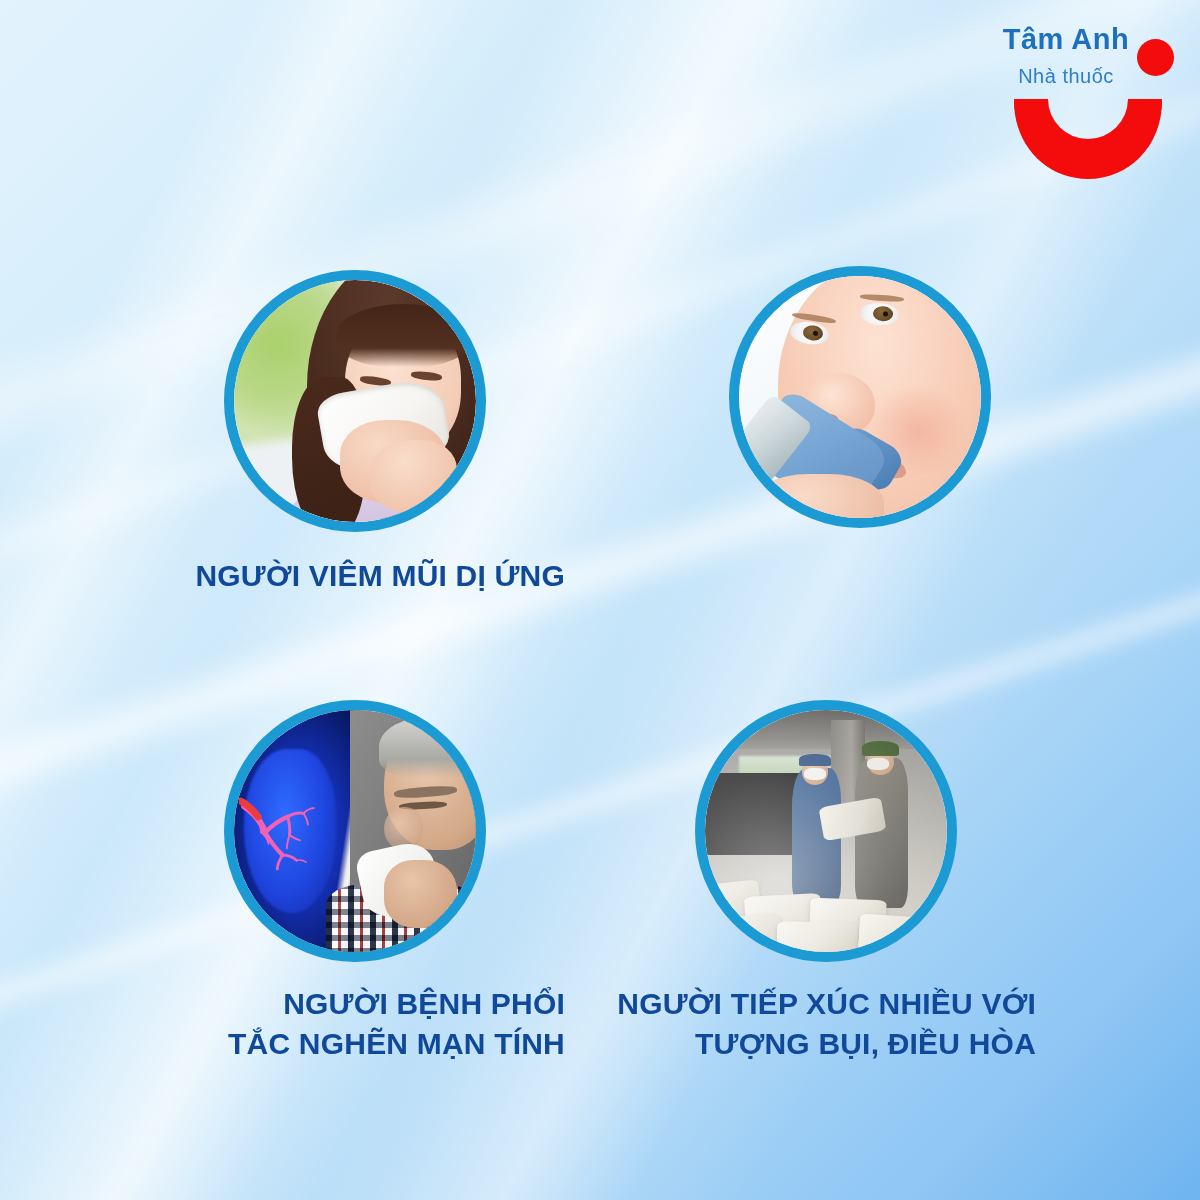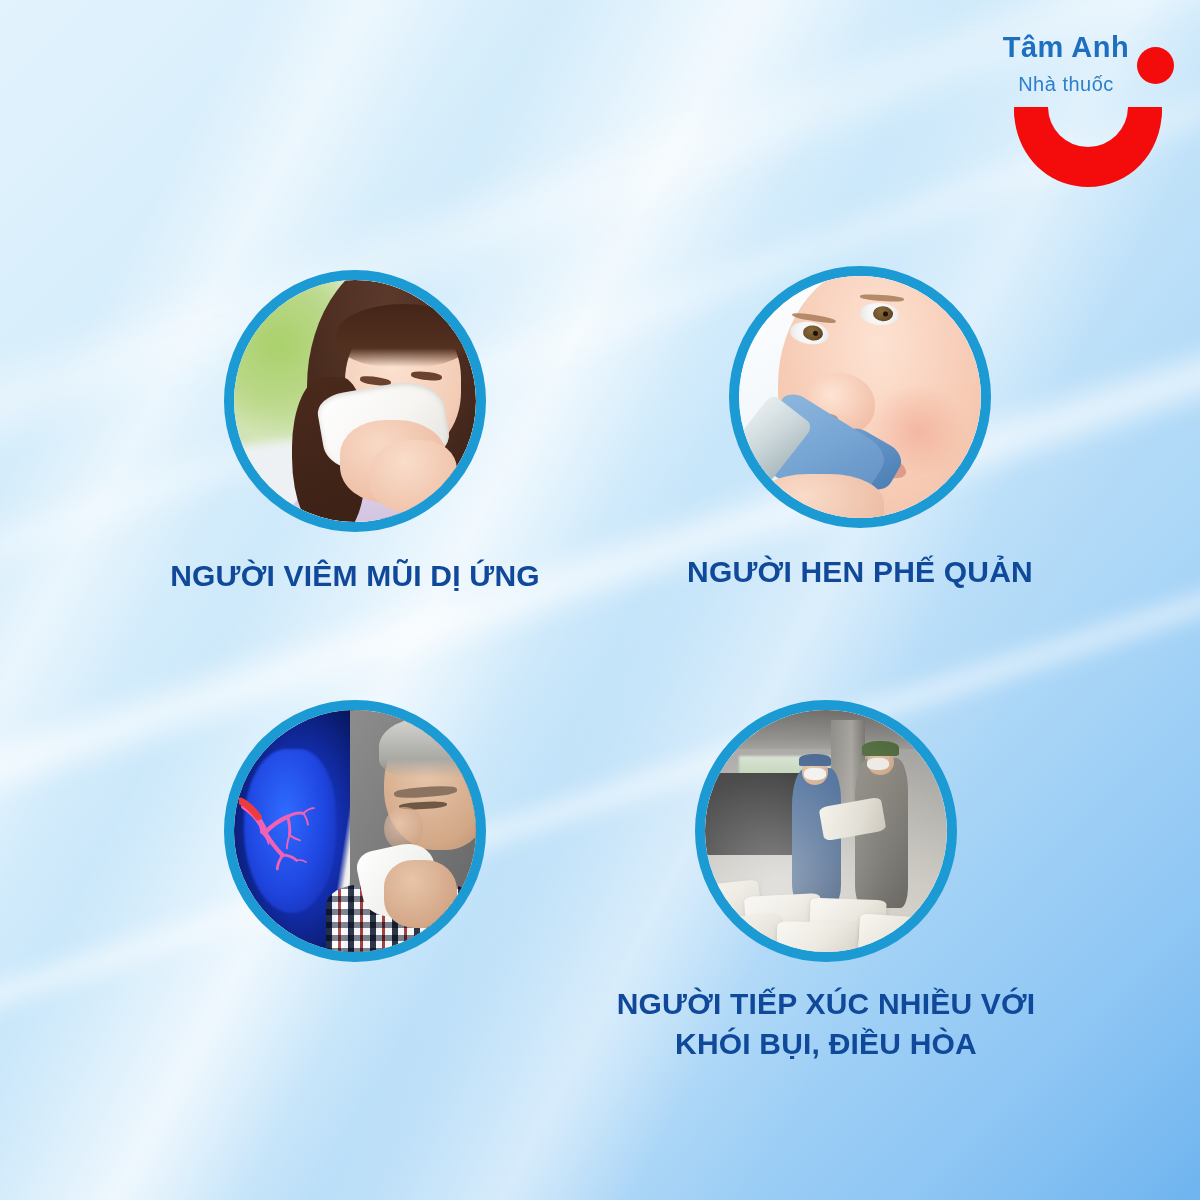--- a/index.html
+++ b/index.html
@@ -56,37 +56,37 @@
   .title{
     position:absolute;left:0;top:44px;width:1000px;text-align:center;
     font-size:60px;font-weight:bold;letter-spacing:1px;
     color:#1769c6;
     -webkit-text-stroke:7px #ffffff;
     paint-order:stroke fill;
     text-shadow:0 0 2px #ffffff;
   }
 
   
-  .logo{position:absolute;right:22px;top:31px;width:178px;height:160px;}
+  .logo{position:absolute;right:22px;top:23px;width:178px;height:160px;}
   .logo-brand{
     position:absolute;left:0;top:0;width:132px;text-align:center;
     font-size:29px;font-weight:bold;color:#1f6fc0;letter-spacing:.5px;
   }
   .logo-sub{
     position:absolute;left:0;top:42px;width:132px;text-align:center;
     font-size:20px;font-weight:normal;color:#2d7fcb;letter-spacing:.5px;
   }
   .logo-dot{
     position:absolute;right:4px;top:16px;width:37px;height:37px;border-radius:50%;
     background:#f40c0c;
   }
   .logo-smile{position:absolute;left:8px;top:76px;width:160px;height:84px;}
 
   
-  .item{position:absolute;width:420px;text-align:center;}
+  .item{position:absolute;width:420px;text-align:right;}
   .circle{
     position:relative;width:262px;height:262px;margin:0 auto;border-radius:50%;
     border:10px solid #1b9ad4;box-sizing:border-box;overflow:hidden;
     background:#e9f3fb;
   }
   .circle .photo{position:absolute;left:0;top:0;width:100%;height:100%;overflow:hidden;border-radius:50%;}
   .caption{
     margin-top:24px;font-size:30px;font-weight:bold;color:#10499a;
     line-height:1.32;letter-spacing:.2px;
   }
@@ -277,23 +277,20 @@
             </div>
         </div>
         <div class="nose"></div>
         <div class="nostril"></div>
         <div class="lip"></div>
         <div class="inhaler-mouth"></div>
         <div class="inhaler-body"></div>
         <div class="inhaler-can"></div>
         <div class="hand"></div>
       </div>
-    </div>
-    <div class="caption">
-      <div>NGƯỜI HEN PHẾ QUẢN</div>
     </div>
   </div>
 
   <div class="item" id="item-3">
     <div class="circle">
       <div class="photo ph3">
         <div class="lungpane">
           <div class="lungshape"></div>
           <svg class="bronchi" viewBox="0 0 100 100">
             <g stroke="#f262b4" fill="none" stroke-linecap="round">
@@ -320,20 +317,24 @@
         <div class="plaid"></div>
         <div class="head"></div>
         <div class="hair"></div>
         <div class="brow"></div>
         <div class="eye"></div>
         <div class="nose"></div>
         <div class="tissue"></div>
         <div class="fist"></div>
       </div>
     </div>
+    <div class="caption">
+      <div>NGƯỜI BỆNH PHỔI</div>
+      <div>TẮC NGHẼN MẠN TÍNH</div>
+    </div>
   </div>
 
   <div class="item" id="item-4">
     <div class="circle">
       <div class="photo ph4">
         <div class="beam"></div>
         <div class="window"></div>
         <div class="column"></div>
         <div class="truck"></div>
         <div class="worker-a"></div>
@@ -351,17 +352,17 @@
           <div class="bag" style="left:44%;top:34%;width:28%;transform:rotate(2deg);"></div>
           <div class="bag" style="left:4%;top:50%;width:30%;transform:rotate(-4deg);"></div>
           <div class="bag" style="left:32%;top:56%;width:30%;transform:rotate(1deg);"></div>
           <div class="bag" style="left:62%;top:50%;width:28%;transform:rotate(4deg);"></div>
         </div>
         <div class="dust"></div>
       </div>
     </div>
     <div class="caption">
       <div>NGƯỜI TIẾP XÚC NHIỀU VỚI</div>
-      <div>KHÓI BỤI, ĐIỀU HÒA</div>
+      <div>TƯỢNG BỤI, ĐIỀU HÒA</div>
     </div>
   </div>
 
 </div>
 
 </body></html>

